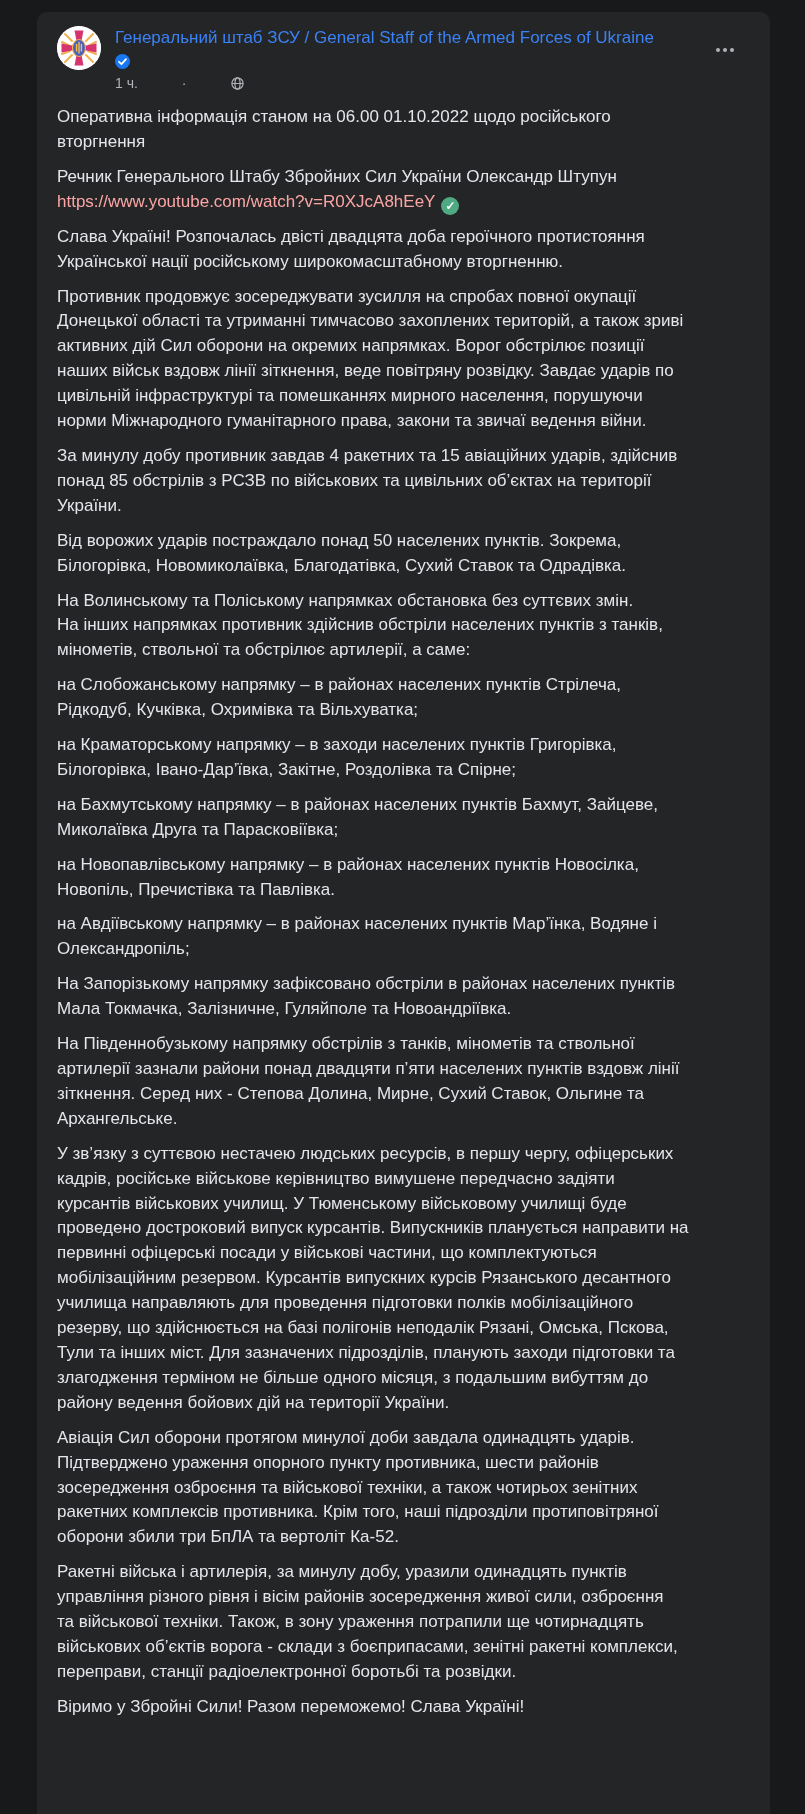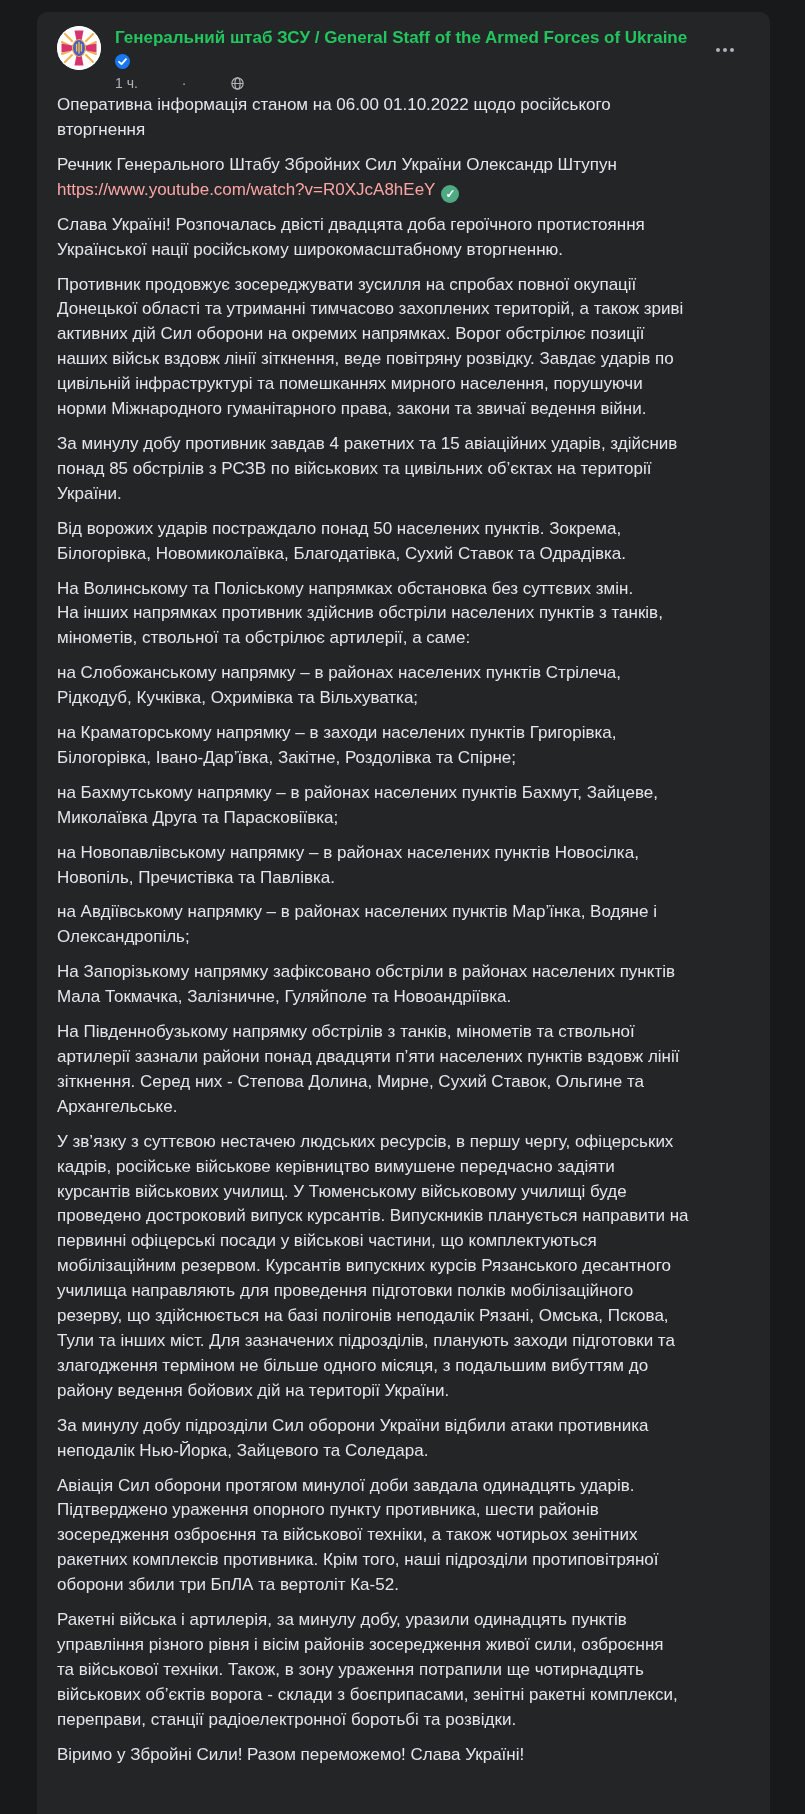--- a/index.html
+++ b/index.html
@@ -13,35 +13,35 @@
     position:absolute;left:37px;top:12px;width:733px;bottom:0;
     background:#242526;border-radius:10px 10px 0 0;overflow:hidden;
   }
   .header{position:relative;padding:14px 20px 0 20px;display:flex;}
   .avatar{
     width:44px;height:44px;border-radius:50%;flex:0 0 44px;overflow:hidden;
     background:#fff;cursor:pointer;
   }
   .header-text{margin-left:14px;min-width:0;}
   .page-name{
-    color:#22c55e;font-size:17px;font-weight:700;line-height:23px;
+    color:#3b82f6;font-size:17px;font-weight:400;line-height:23px;
     max-width:575px;cursor:pointer;
   }
   .badge-row{margin-top:5px;height:15px;}
   .meta-row{
     margin-top:6px;display:flex;align-items:center;
     color:#b0b3b8;font-size:14px;line-height:16px;gap:40px;
   }
   .meta-row .sep{margin:0 4px;}
   .menu-btn{
     position:absolute;top:26px;right:28px;width:34px;height:24px;
     display:flex;align-items:center;justify-content:center;gap:3px;cursor:pointer;
   }
   .menu-btn i{width:4px;height:4px;border-radius:50%;background:#b0b3b8;display:block;}
-  .post-body{padding:0 20px 20px 20px;margin-top:2px;}
+  .post-body{padding:0 20px 20px 20px;margin-top:14px;}
   .post-par{
     margin:10px 0 0 0;white-space:pre-line;
     color:#e4e6eb;font-size:17px;line-height:24.9px;overflow-wrap:break-word;
   }
   .post-par:first-child{margin-top:0;}
   .post-link{color:#fca5a5;text-decoration:none;cursor:pointer;}
   .check-emoji{
     display:inline-block;width:18px;height:18px;border-radius:50%;
     background:#4faa84;color:#fff;font-size:12px;font-weight:700;
     text-align:center;line-height:18px;margin-left:6px;vertical-align:-3px;
@@ -150,22 +150,20 @@
 кадрів, російське військове керівництво вимушене передчасно задіяти
 курсантів військових училищ. У Тюменському військовому училищі буде
 проведено достроковий випуск курсантів. Випускників планується направити на
 первинні офіцерські посади у військові частини, що комплектуються
 мобілізаційним резервом. Курсантів випускних курсів Рязанського десантного
 училища направляють для проведення підготовки полків мобілізаційного
 резерву, що здійснюється на базі полігонів неподалік Рязані, Омська, Пскова,
 Тули та інших міст. Для зазначених підрозділів, планують заходи підготовки та
 злагодження терміном не більше одного місяця, з подальшим вибуттям до
 району ведення бойових дій на території України.</p>
-      <p class="post-par">За минулу добу підрозділи Сил оборони України відбили атаки противника
-неподалік Нью-Йорка, Зайцевого та Соледара.</p>
       <p class="post-par">Авіація Сил оборони протягом минулої доби завдала одинадцять ударів.
 Підтверджено ураження опорного пункту противника, шести районів
 зосередження озброєння та військової техніки, а також чотирьох зенітних
 ракетних комплексів противника. Крім того, наші підрозділи протиповітряної
 оборони збили три БпЛА та вертоліт Ка-52.</p>
       <p class="post-par">Ракетні війська і артилерія, за минулу добу, уразили одинадцять пунктів
 управління різного рівня і вісім районів зосередження живої сили, озброєння
 та військової техніки. Також, в зону ураження потрапили ще чотирнадцять
 військових об’єктів ворога - склади з боєприпасами, зенітні ракетні комплекси,
 переправи, станції радіоелектронної боротьбі та розвідки.</p>

